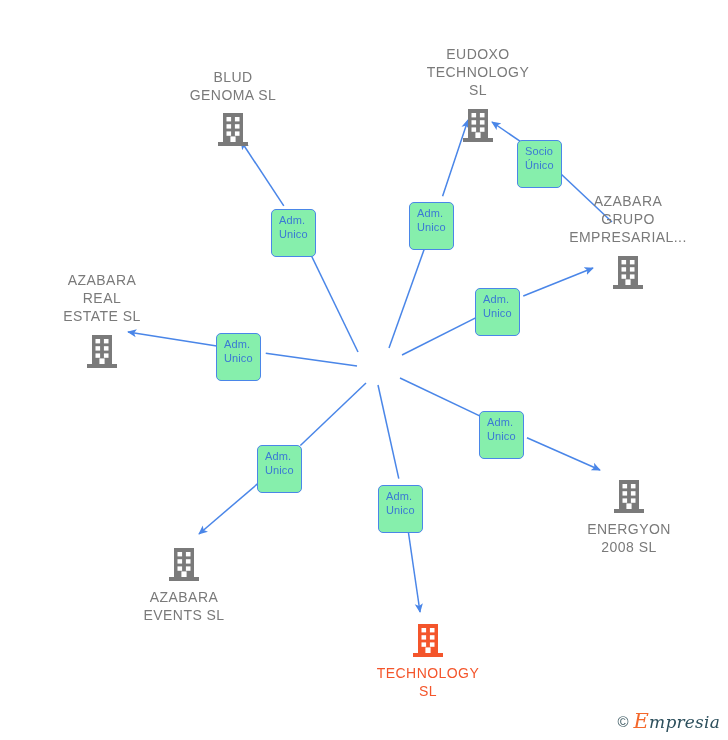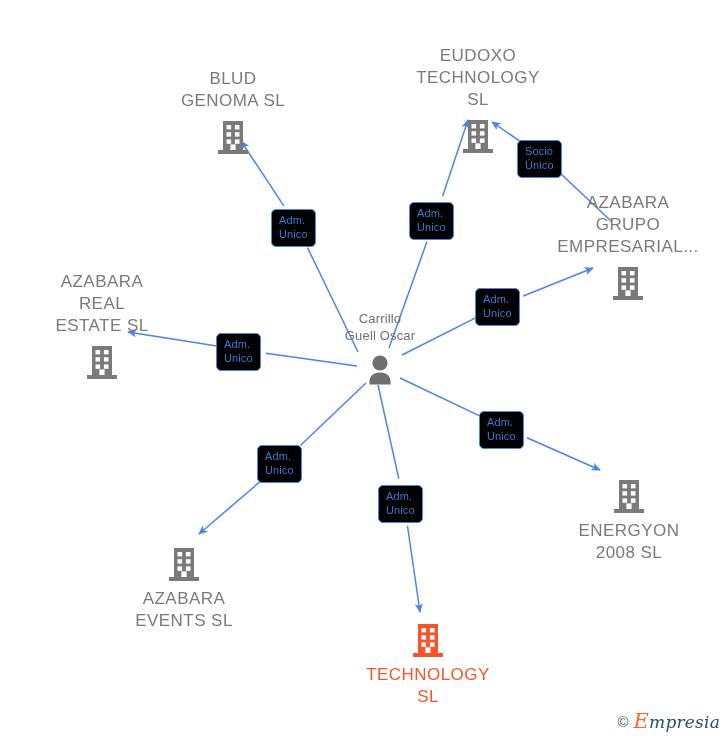--- a/index.html
+++ b/index.html
@@ -17,21 +17,21 @@
 
   
   .node{
     position:absolute;
     width:170px;
     margin-left:-85px;
     text-align:center;
     line-height:1.30;
   }
   .node .caption{
-    font-size:17px;
+    font-size:14px;
     color:#7a7a7a;
     letter-spacing:.45px;
     white-space:pre-line;
     font-family:"Liberation Sans", sans-serif;
   }
   .node.person .caption{
     font-size:13px;
     letter-spacing:.15px;
     color:#6f6f6f;
   }
@@ -41,27 +41,27 @@
     justify-content:center;
     height:44px;
   }
   .node.caption-top .glyph{margin-top:3px;}
   .node.caption-bottom .glyph{margin-bottom:2px;}
 
   
   .edge-label{
     position:absolute;
     box-sizing:border-box;
-    background:#000000;
+    background:#86efac;
     border:1.4px solid #4a86e8;
     border-radius:5px;
     color:#3b79d4;
     font-size:11px;
     line-height:13.5px;
-    padding:4px 7px 5px 7px;
+    padding:4px 7px 15px 7px;
     white-space:pre-line;
     text-align:left;
     font-family:"Liberation Sans", sans-serif;
     letter-spacing:.1px;
   }
 
   
   .watermark{
     position:absolute;
     right:8px;bottom:8px;
@@ -232,30 +232,20 @@
           <rect x="8.5" y="13.2" width="4.6" height="4.4" fill="#fff"></rect>
           <rect x="16.9" y="13.2" width="4.6" height="4.4" fill="#fff"></rect>
           <rect x="8.5" y="20.4" width="4.6" height="4.4" fill="#fff"></rect>
           <rect x="16.9" y="20.4" width="4.6" height="4.4" fill="#fff"></rect>
           <rect x="12.4" y="25.4" width="5.2" height="5.6" fill="#fff"></rect>
         </svg>
       </div>
       <div class="caption" style="color: rgb(244, 85, 43);">TECHNOLOGY
 SL</div>
     </div>
-    <div class="node person caption-top" style="left: 380px; top: 311px;">
-      <div class="caption" style="color: rgb(111, 111, 111);">Carrillo
-Guell Oscar</div>
-      <div class="glyph">
-        <svg width="30" height="32" viewBox="0 0 30 32" xmlns="http://www.w3.org/2000/svg" aria-hidden="true">
-          <circle cx="15" cy="9" r="7.6" fill="#6f6f6f"></circle>
-          <path d="M15 18.6c-7.1 0-10.6 4.1-10.6 9.3 0 1.6 0 2.5 0 2.5h21.2s0-0.9 0-2.5c0-5.2-3.5-9.3-10.6-9.3z" fill="#6f6f6f"></path>
-        </svg>
-      </div>
-    </div>
     <div class="edge-label" style="left: 271px; top: 209px;">Adm.
 Unico</div>
     <div class="edge-label" style="left: 409px; top: 202px;">Adm.
 Unico</div>
     <div class="edge-label" style="left: 475px; top: 288px;">Adm.
 Unico</div>
     <div class="edge-label" style="left: 216px; top: 333px;">Adm.
 Unico</div>
     <div class="edge-label" style="left: 479px; top: 411px;">Adm.
 Unico</div>

